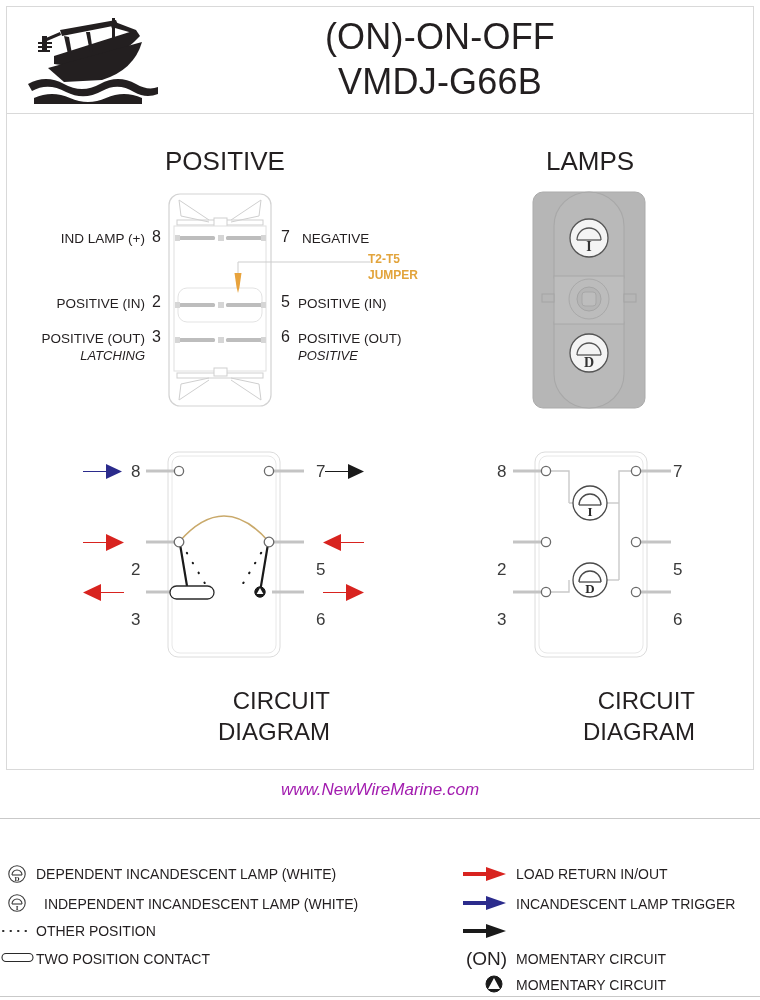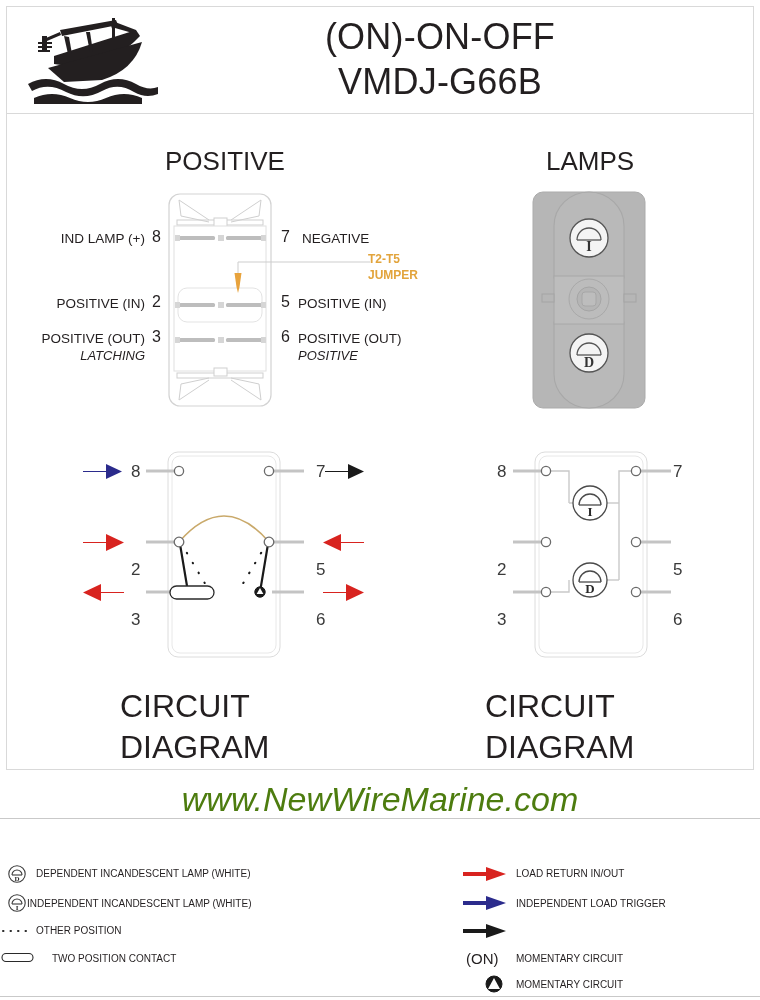--- a/index.html
+++ b/index.html
@@ -53,23 +53,23 @@
     font-size: 26px;
     color: #231f20;
     text-align: center;
     white-space: nowrap;
   }
   #terminals-title { left: 120px; top: 146px; width: 210px; }
   #lamps-title     { left: 490px; top: 146px; width: 200px; }
 
   .cd-title {
     position: absolute;
-    font-size: 32px;
+    font-size: 24px;
     line-height: 1.28;
-    text-align: left;
+    text-align: right;
     color: #231f20;
   }
   #cd-left-title  { left: 120px; top: 686px; width: 210px; }
   #cd-right-title { left: 485px; top: 686px; width: 210px; }
 
   
   .tlab {
     position: absolute;
     font-size: 13.5px;
     color: #231f20;
@@ -102,23 +102,23 @@
     color: #3a3a3a;
     white-space: nowrap;
   }
 
   
   .url {
     position: absolute;
     left: 0; top: 780px;
     width: 760px;
     text-align: center;
-    font-size: 34px;
+    font-size: 17px;
     font-style: italic;
-    color: #4d7c0f;
+    color: #a21caf;
     white-space: nowrap;
   }
   .url-rule {
     position: absolute;
     left: 0; top: 818px;
     width: 760px; height: 1px;
     background: #c9c9c9;
   }
 
   
@@ -129,21 +129,21 @@
     text-align: center;
     font-size: 24px;
     color: #231f20;
   }
   .key-title span {
     border-bottom: 2px solid #231f20;
     padding-bottom: 1px;
   }
   .key-row {
     position: absolute;
-    font-size: 10px;
+    font-size: 14px;
     color: #231f20;
     white-space: nowrap;
     line-height: 16px;
     height: 18px;
   }
   .key-ico {
     position: absolute;
     height: 18px;
   }
   .bottom-rule {
@@ -464,57 +464,57 @@
   <div class="key-row" style="left:36px; top:866px;">DEPENDENT INCANDESCENT LAMP (WHITE)</div>
 
   <div class="key-ico" style="left:6px; top:893px;">
     <svg width="22" height="20" viewBox="0 0 22 20">
       <circle cx="11" cy="10" r="8.2" fill="#fff" stroke="#3a3a3a" stroke-width="1.1"></circle>
       <path d="M6 11 a5 5 0 0 1 10 0" fill="none" stroke="#3a3a3a" stroke-width="1.1"></path>
       <line x1="6" y1="11" x2="16" y2="11" stroke="#3a3a3a" stroke-width="1.1"></line>
       <text x="11" y="17" font-family="Liberation Serif, serif" font-size="7" font-weight="bold" text-anchor="middle" fill="#2a2a2a">I</text>
     </svg>
   </div>
-  <div class="key-row" style="left:27px; top:896px;">INDEPENDENT INCANDESCENT LAMP (WHITE)</div>
+  <div class="key-row" style="left:44px; top:896px;">INDEPENDENT INCANDESCENT LAMP (WHITE)</div>
 
   <div class="key-ico" style="left:2px; top:924px;">
     <svg width="30" height="14" viewBox="0 0 30 14">
       <line x1="1" y1="7" x2="28" y2="7" stroke="#2a2a2a" stroke-width="2" stroke-linecap="round" stroke-dasharray="0.5 7"></line>
     </svg>
   </div>
   <div class="key-row" style="left:36px; top:923px;">OTHER POSITION</div>
 
   <div class="key-ico" style="left:1px; top:950px;">
     <svg width="34" height="14" viewBox="0 0 34 14">
       <rect x="1" y="3.5" width="31" height="8" rx="4" ry="4" fill="#fff" stroke="#2a2a2a" stroke-width="1.1"></rect>
     </svg>
   </div>
-  <div class="key-row" style="left:52px; top:951px;text-align:center;">TWO POSITION CONTACT</div>
+  <div class="key-row" style="left:36px; top:951px;text-align:center;">TWO POSITION CONTACT</div>
 
   <div class="key-ico" style="left:462px; top:866px;">
     <svg width="46" height="16" viewBox="0 0 46 16">
       <path d="M1 6 L24 6 L24 1 L44 8 L24 15 L24 10 L1 10 Z" fill="#d8231f"></path>
     </svg>
   </div>
   <div class="key-row" style="left:516px; top:866px;">LOAD RETURN IN/OUT</div>
 
   <div class="key-ico" style="left:462px; top:895px;">
     <svg width="46" height="16" viewBox="0 0 46 16">
       <path d="M1 6 L24 6 L24 1 L44 8 L24 15 L24 10 L1 10 Z" fill="#2b2b8c"></path>
     </svg>
   </div>
-  <div class="key-row" style="left:516px; top:896px;">INDEPENDENT LOAD TRIGGER</div>
+  <div class="key-row" style="left:516px; top:896px;">INCANDESCENT LAMP TRIGGER</div>
 
   <div class="key-ico" style="left:462px; top:923px;">
     <svg width="46" height="16" viewBox="0 0 46 16">
       <path d="M1 6 L24 6 L24 1 L44 8 L24 15 L24 10 L1 10 Z" fill="#1a1a1a"></path>
     </svg>
   </div>
 
-  <div class="key-row" style="left:466px; top:951px; font-size:15px;">(ON)</div>
+  <div class="key-row" style="left:466px; top:951px; font-size:19px;">(ON)</div>
   <div class="key-row" style="left:516px; top:951px;">MOMENTARY CIRCUIT</div>
 
   <div class="key-ico" style="left:484px; top:974px;">
     <svg width="20" height="20" viewBox="0 0 20 20">
       <circle cx="10" cy="10" r="8" fill="#1a1a1a" stroke="#1a1a1a" stroke-width="1"></circle>
       <path d="M10 4 L16 15 L4 15 Z" fill="#fff"></path>
     </svg>
   </div>
   <div class="key-row" style="left:516px; top:977px;">MOMENTARY CIRCUIT</div>
 

